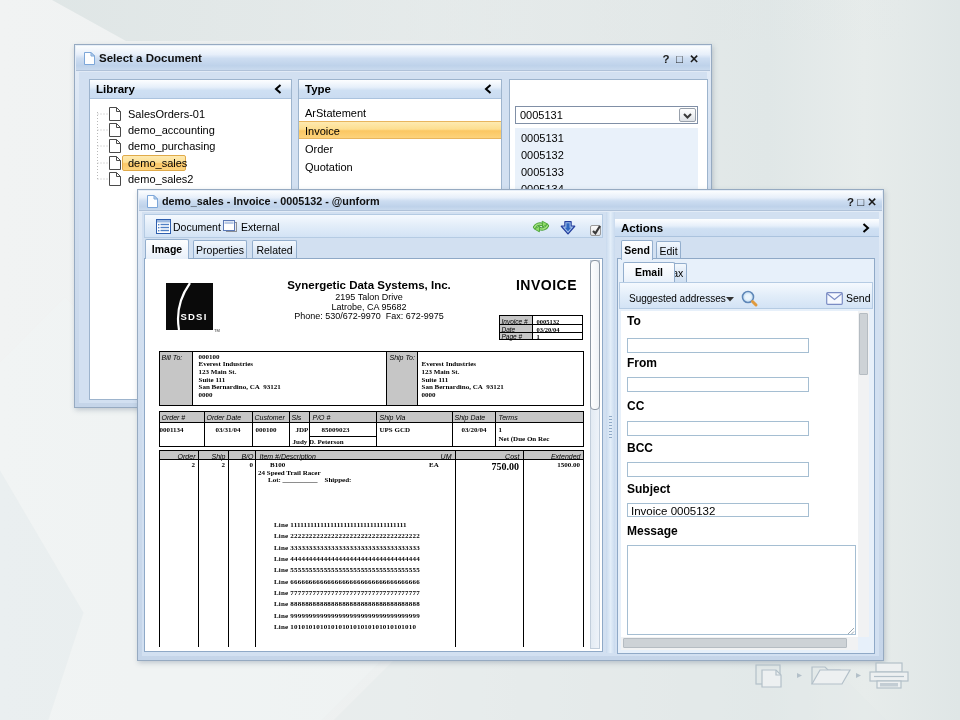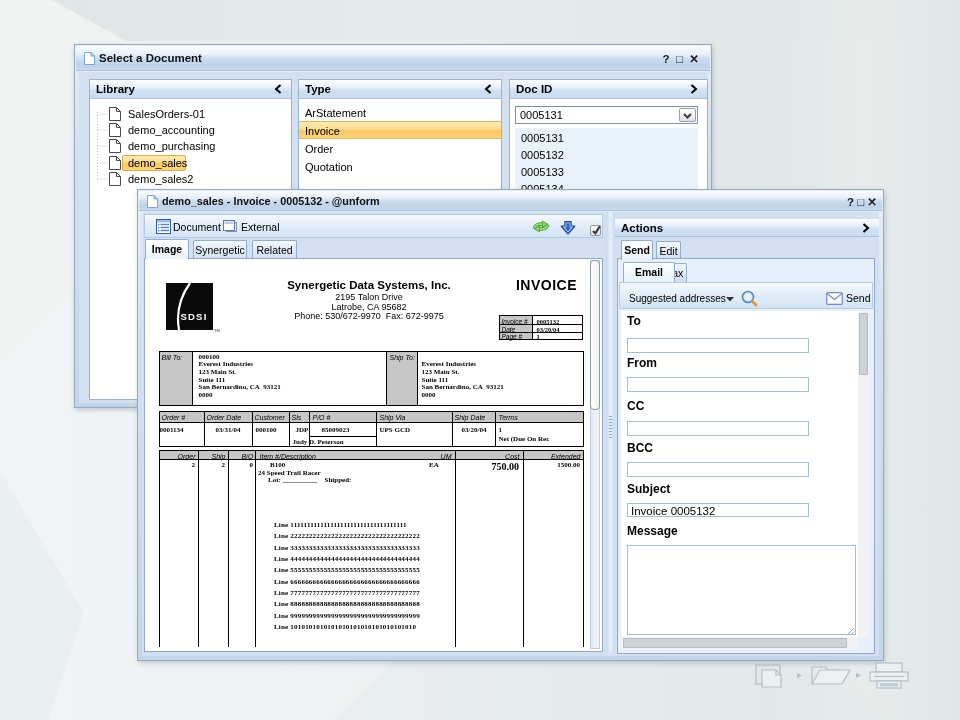--- a/index.html
+++ b/index.html
@@ -120,26 +120,20 @@
           </svg>
       </div>
       <div class="rowsel" style="left:0;top:41px;width:202px;height:18px;"></div>
       <div class="litem" style="left:6px;top:27px;">ArStatement</div>
       <div class="litem" style="left:6px;top:45px;">Invoice</div>
       <div class="litem" style="left:6px;top:63px;">Order</div>
       <div class="litem" style="left:6px;top:81px;">Quotation</div>
     </div>
 
     <div class="panel" style="left:430px;top:7px;width:199px;height:321px;">
-      <div class="phead">
-          <div class="pt">Doc ID</div>
-        <svg class="chevR" viewBox="0 0 10 12">
-            <path d="M2.5 2 L7 6 L2.5 10" fill="none" stroke="#000" stroke-width="2"></path>
-          </svg>
-      </div>
       <div class="abs" style="left:5px;top:26px;width:183px;height:18px;background:#fff;border:1px solid #808fa6;">
         <div class="litem" style="left:4px;top:2px;">0005131</div>
         <div class="abs" style="right:1px;top:1px;width:17px;height:14px;border:1px solid #98a0ab;border-radius:2px;background:linear-gradient(180deg,#fefefe 0%,#f0f2f4 50%,#dde1e6 100%);">
           <svg style="position:absolute;left:3px;top:4px;" width="9" height="6" viewBox="0 0 9 6">
               <path d="M1 1 L4.5 4.5 L8 1" fill="none" stroke="#3a3a3a" stroke-width="2"></path>
             </svg>
         </div>
       </div>
       <div class="abs" style="left:5px;top:48px;width:183px;height:271px;background:#e9f1fa;">
         <div class="litem" style="left:6px;top:4px;">0005131</div>
@@ -201,21 +195,21 @@
         <path d="M5.9 1.7 h4.2 v4.4 h2.3 L8 11.2 L3.6 6.1 h2.3 z" fill="none" stroke="#9dbce8" stroke-width="1.1"></path>
       </svg>
       <div class="abs" style="left:445px;top:10px;width:11px;height:11px;background:linear-gradient(180deg,#fbfbfb,#e2e2e4);border:1px solid #9a9a9a;border-radius:2px;">
         <svg style="position:absolute;left:1px;top:-2px;overflow:visible;" width="9" height="11" viewBox="0 0 9 11">
             <path d="M1 7 L3.4 9.3 L8 2" fill="none" stroke="#3a3a3a" stroke-width="2.2"></path>
           </svg>
       </div>
     </div>
 
     <div class="tab active" style="left:3px;top:27px;width:44px;">Image</div>
-    <div class="tab" style="left:51px;top:28px;width:54px;">Synergetic</div>
+    <div class="tab" style="left:51px;top:28px;width:54px;">Properties</div>
     <div class="tab" style="left:110px;top:28px;width:45px;">Related</div>
 
     <div class="abs" style="left:2px;top:46px;width:459px;height:394px;background:#fff;border:1px solid #8fa9c7;">
 
       <div class="abs" id="page" style="left:6px;top:8px;width:436px;height:381px;background:#fff;">
 
         <svg class="abs" style="left:15px;top:16px;" width="54" height="50" viewBox="0 0 54 50">
           <rect x="0" y="0" width="47" height="47" fill="#0a0a0a"></rect>
           <path d="M24 0 C14 14 10 30 13 47" fill="none" stroke="#fff" stroke-width="2.2"></path>
           <text x="14.5" y="36.5" fill="#fff" font-family="Liberation Sans, sans-serif" font-weight="bold" font-size="9.5" letter-spacing="1.2">SDSI</text>

